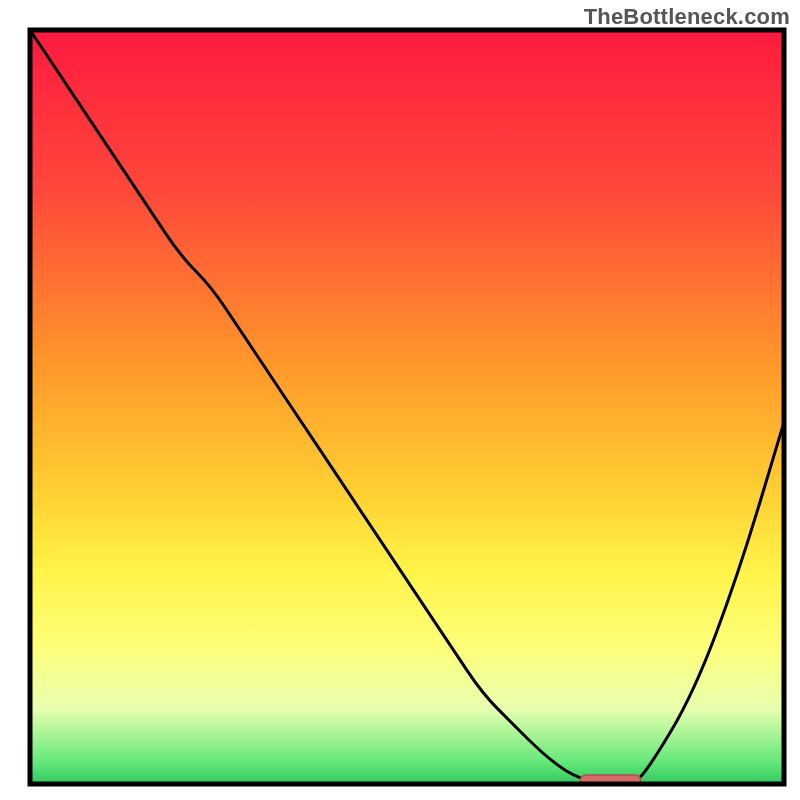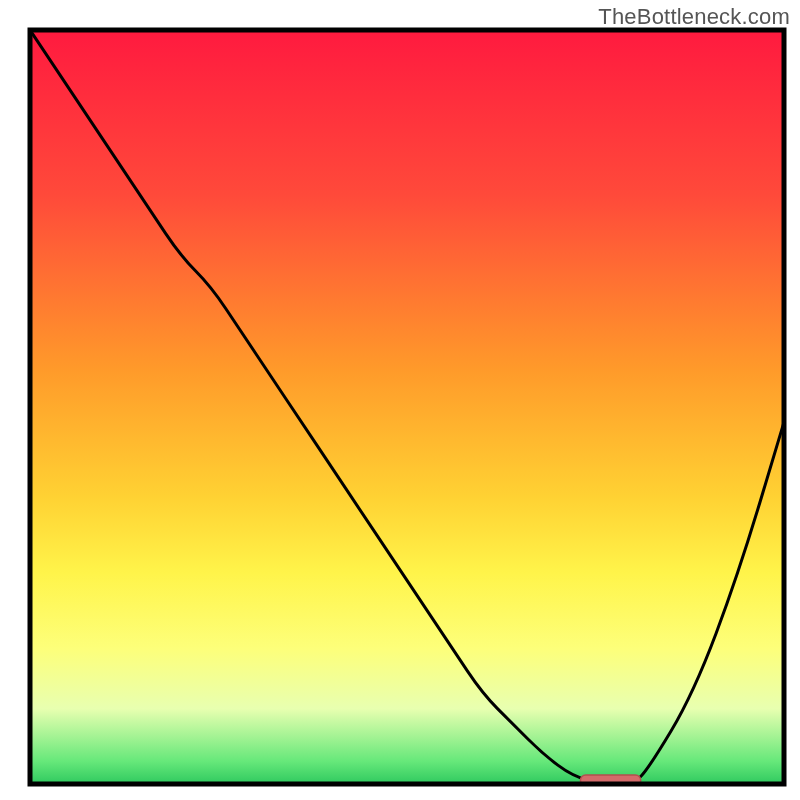--- a/index.html
+++ b/index.html
@@ -13,21 +13,21 @@
   .chart-container {
     position: relative;
     width: 800px;
     height: 800px;
   }
   .attribution {
     position: absolute;
     top: 4px;
     right: 10px;
     font-size: 22px;
-    font-weight: 400;
+    font-weight: 700;
     color: #555;
     z-index: 5;
     letter-spacing: 0.2px;
   }
   svg {
     position: absolute;
     top: 0;
     left: 0;
   }
 </style>

